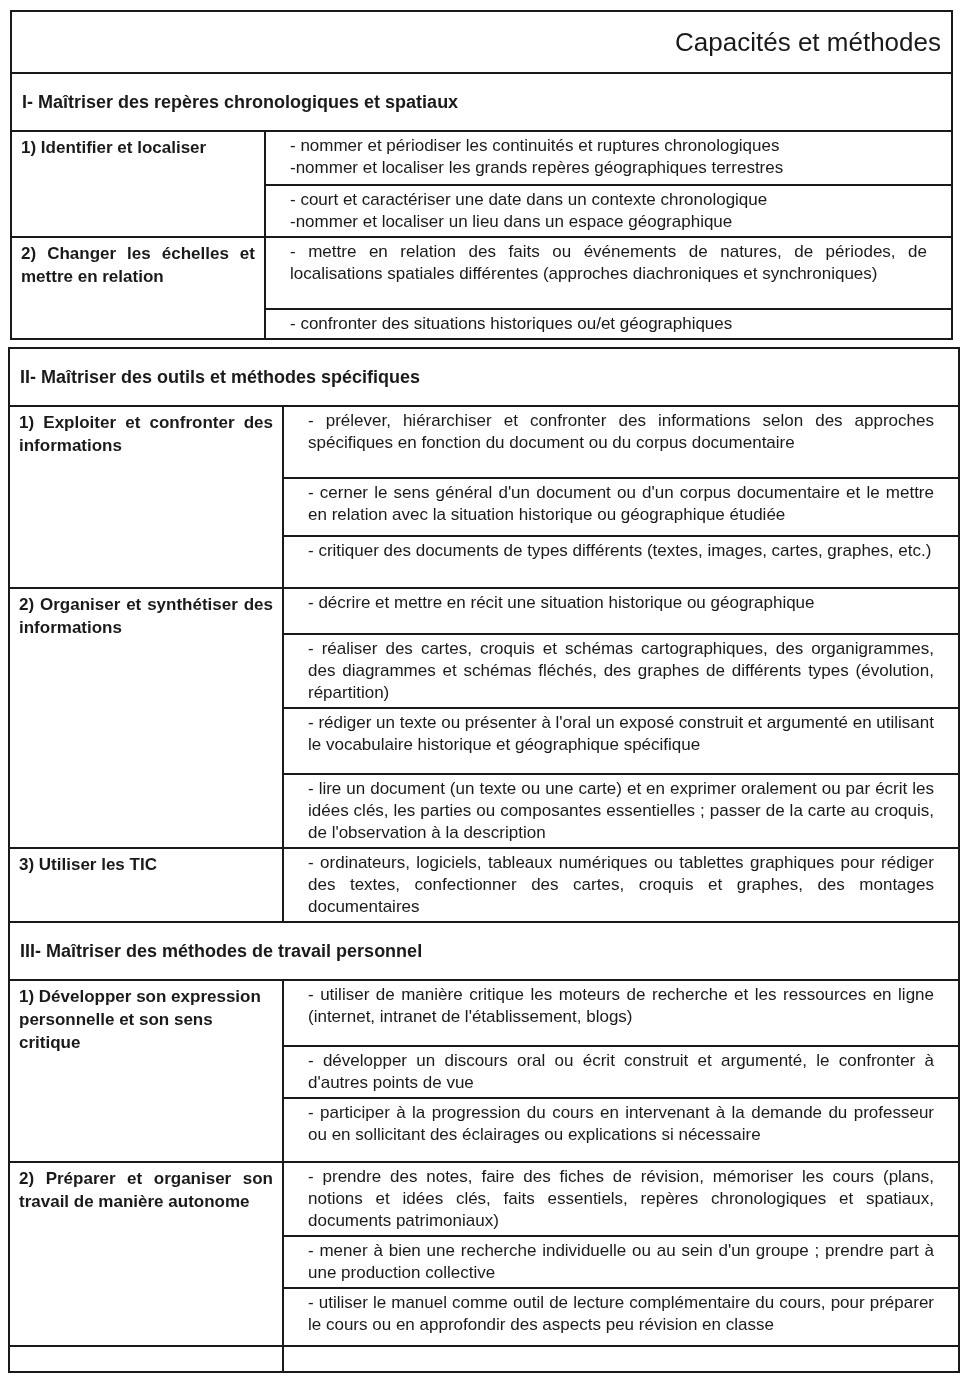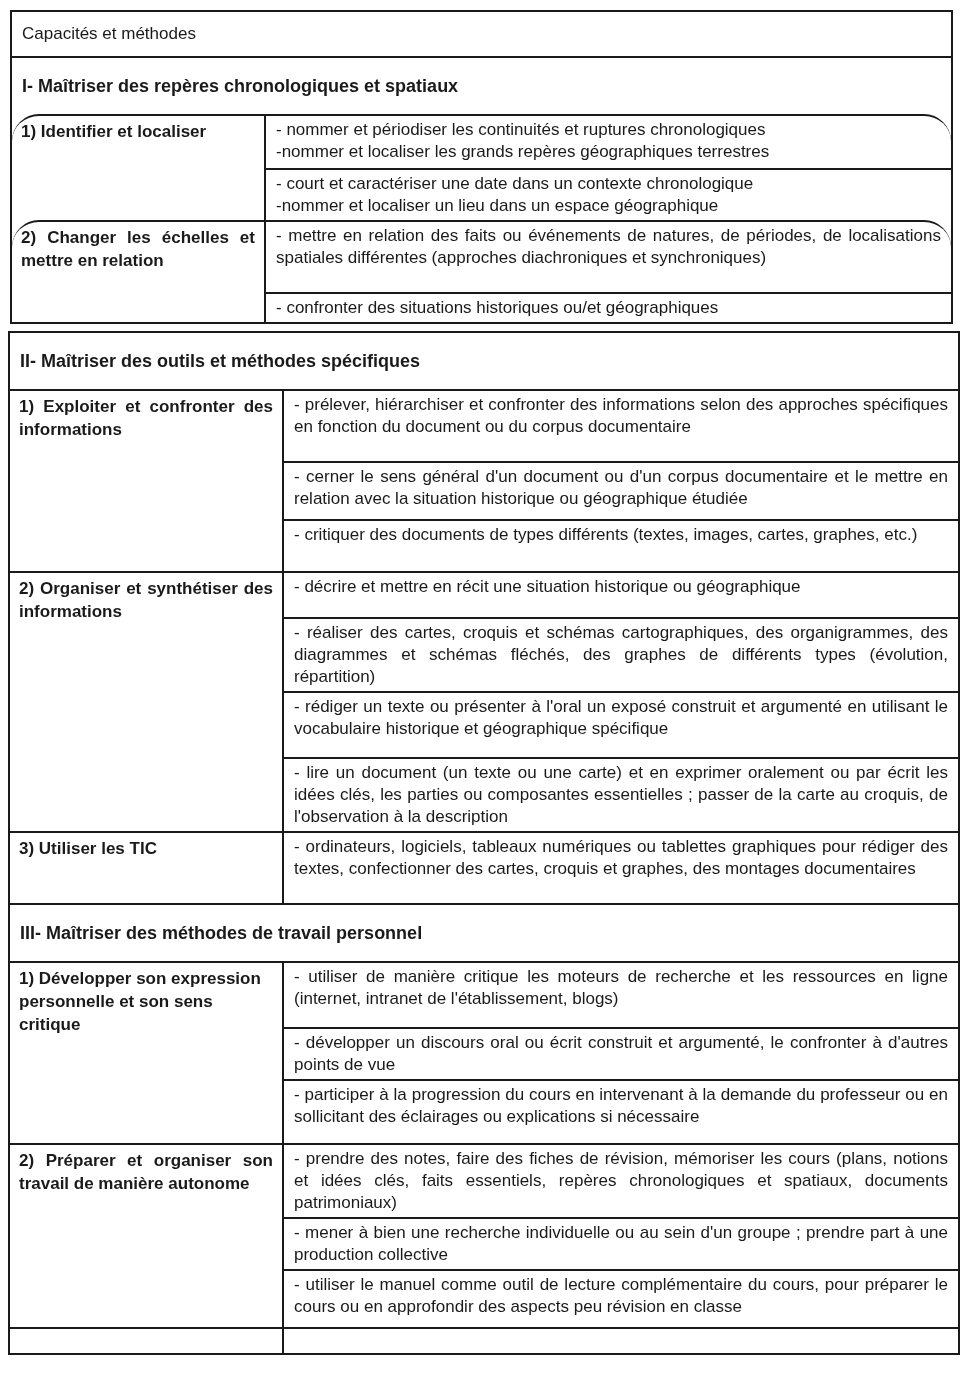--- a/index.html
+++ b/index.html
@@ -14,27 +14,27 @@
   .tbl{
     border:2px solid #1a1a1a;
     box-sizing:border-box;
     background:#fff;
   }
   .t1{margin:10px 15px 0 10px;}
   .t2{margin:7px 8px 0 8px;}
   .trow{border-top:2px solid #1a1a1a;}
   .tbl .trow:first-child{border-top:none;}
   .split{display:grid;}
-  .t1 .split{grid-template-columns:254px 1fr;border-radius:27px;}
+  .t1 .split{grid-template-columns:254px 1fr;}
   .t2 .split{grid-template-columns:274px 1fr;}
   .title-cell{
-    font-size:17px;
+    font-size:26px;
     line-height:28px;
-    text-align:left;
-    padding:8px 10px;
+    text-align:right;
+    padding:16px 10px;
   }
   .sec{
     font-weight:bold;
     font-size:18px;
     line-height:24px;
     padding:16px 10px;
   }
   .cap{
     border-right:2px solid #1a1a1a;
     font-weight:bold;
@@ -42,21 +42,21 @@
     line-height:23px;
     padding:4px 9px;
     box-sizing:border-box;
   }
   .cap.just{text-align:justify;}
   .mcol{display:flex;flex-direction:column;}
   .mcell{
     border-top:2px solid #1a1a1a;
     font-size:17px;
     line-height:22px;
-    padding:3px 10px;
+    padding:3px 24px;
     text-align:justify;
     box-sizing:border-box;
   }
   .mcol .mcell:first-child{border-top:none;}
   .mcell p{margin:0;}
   .stub{height:24px;}
   .stub .cap{padding:0;}
 </style>
 </head>
 <body>

